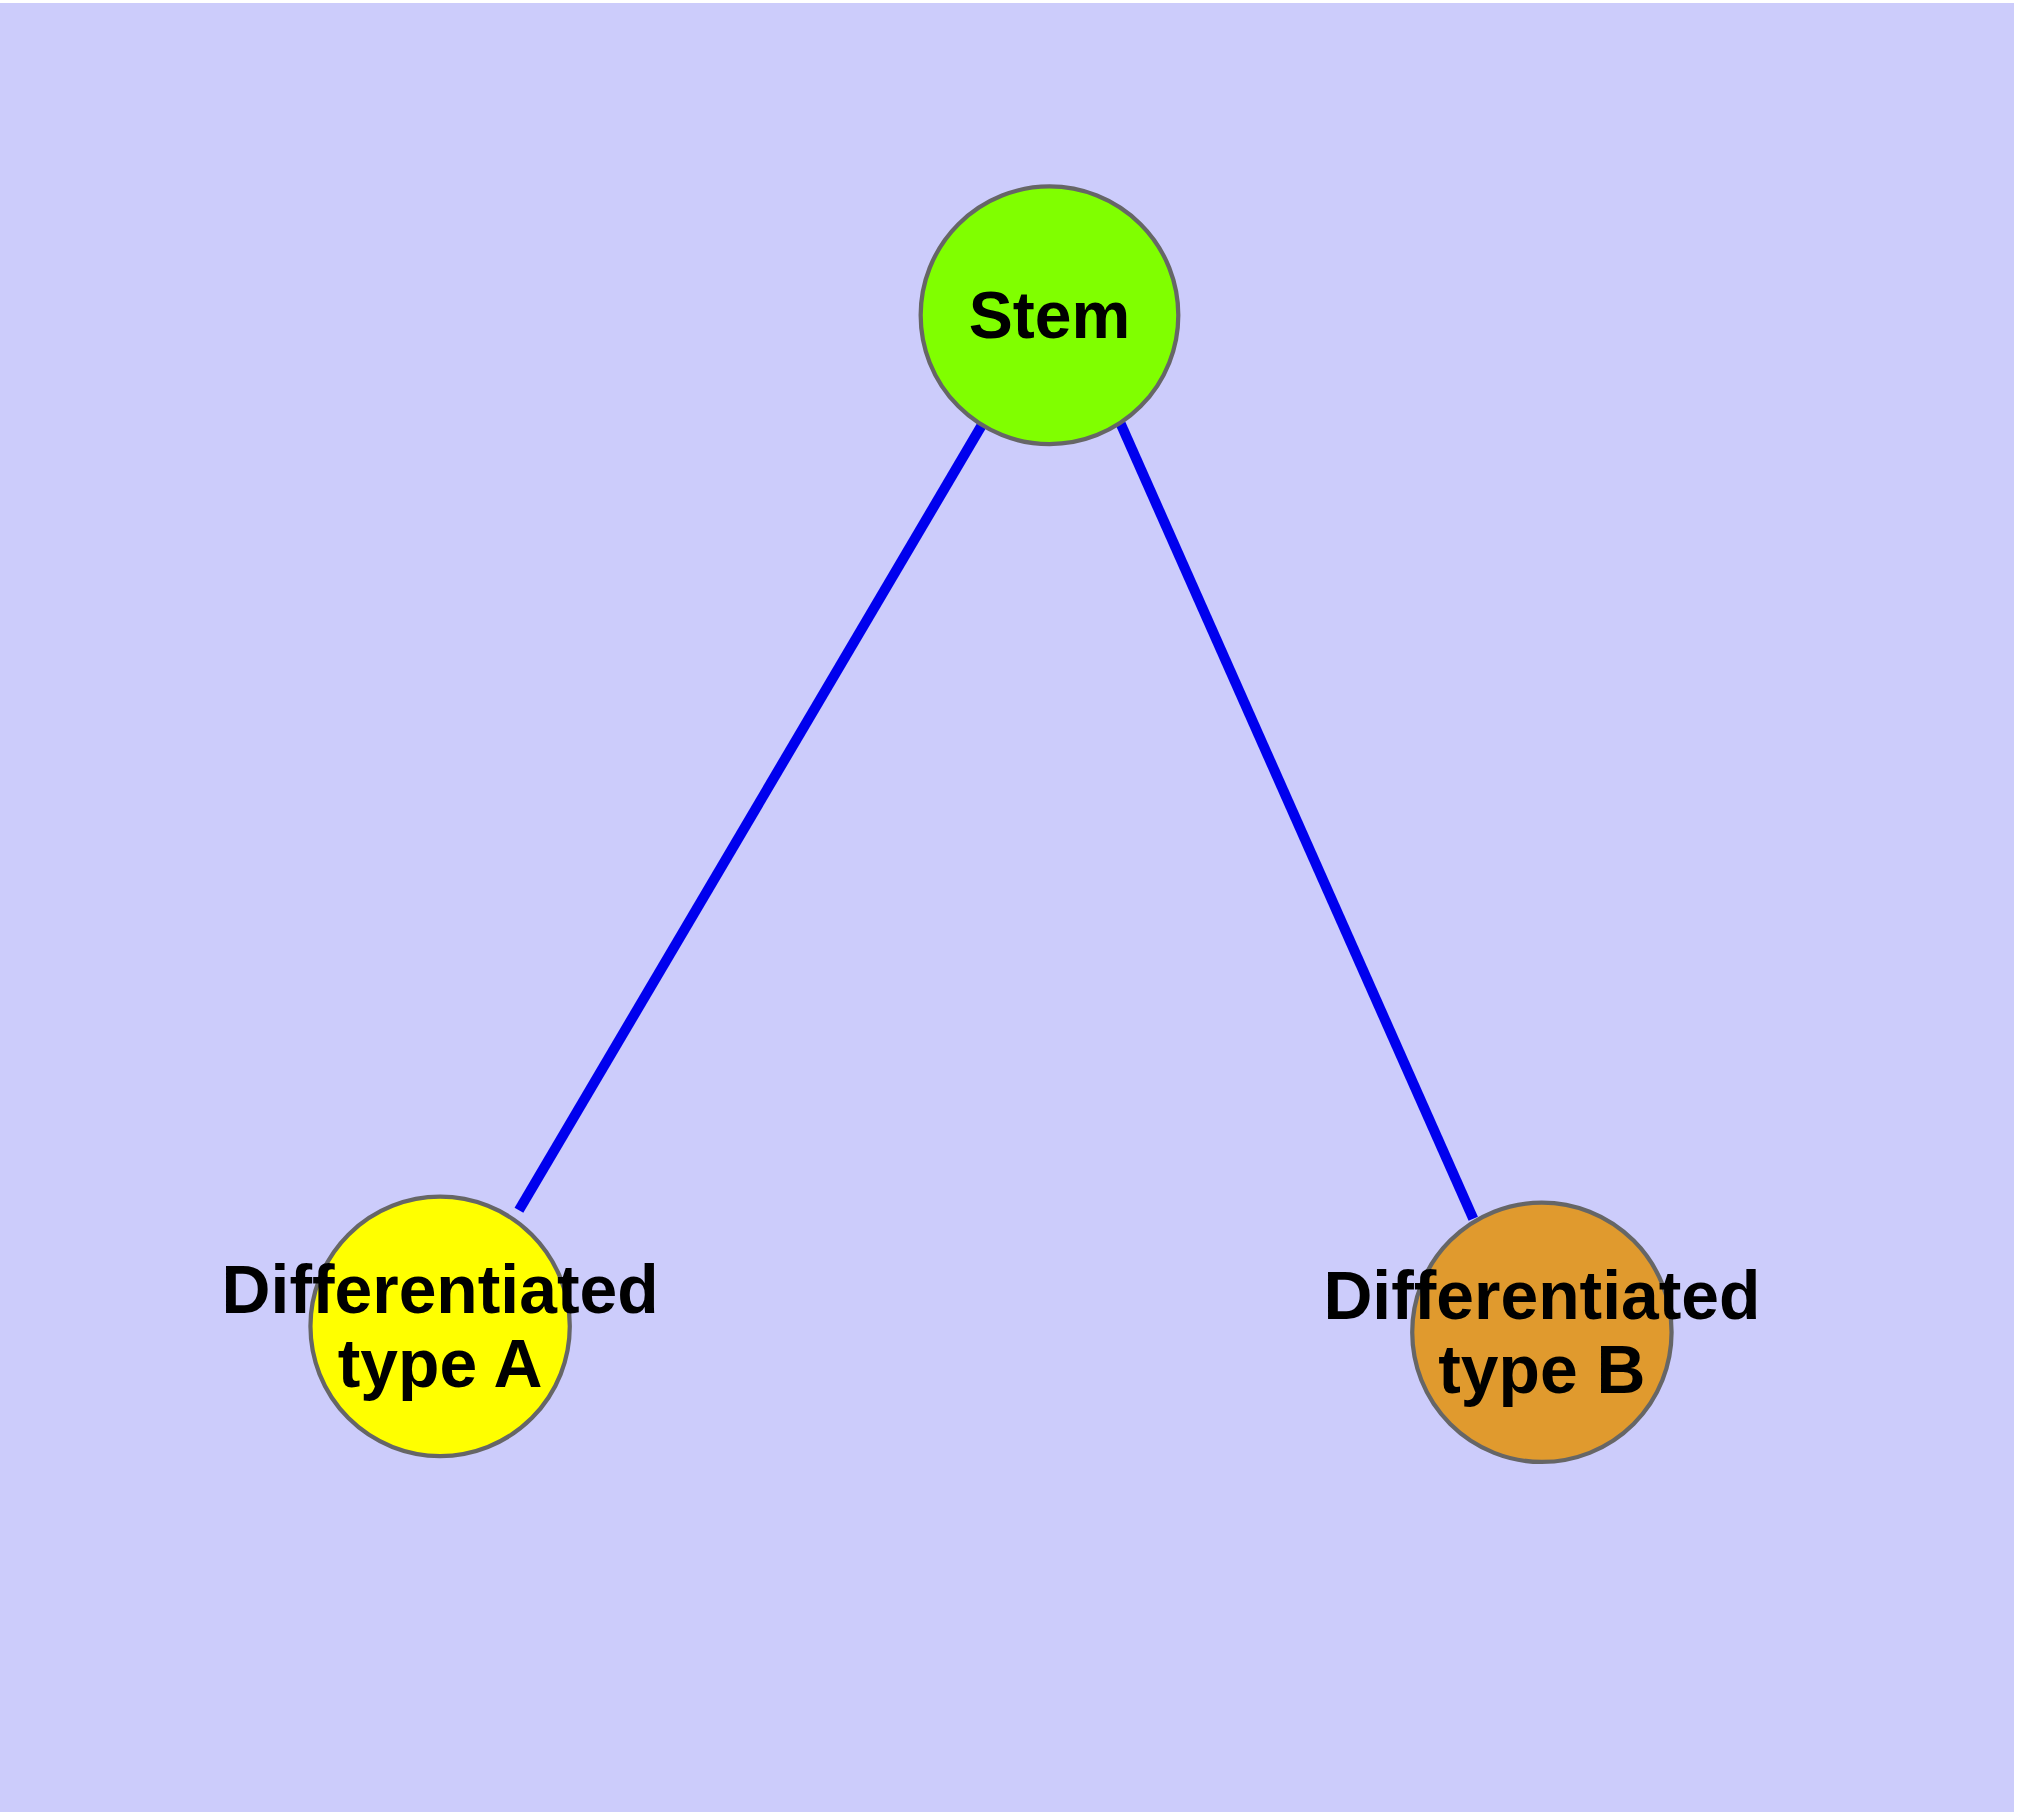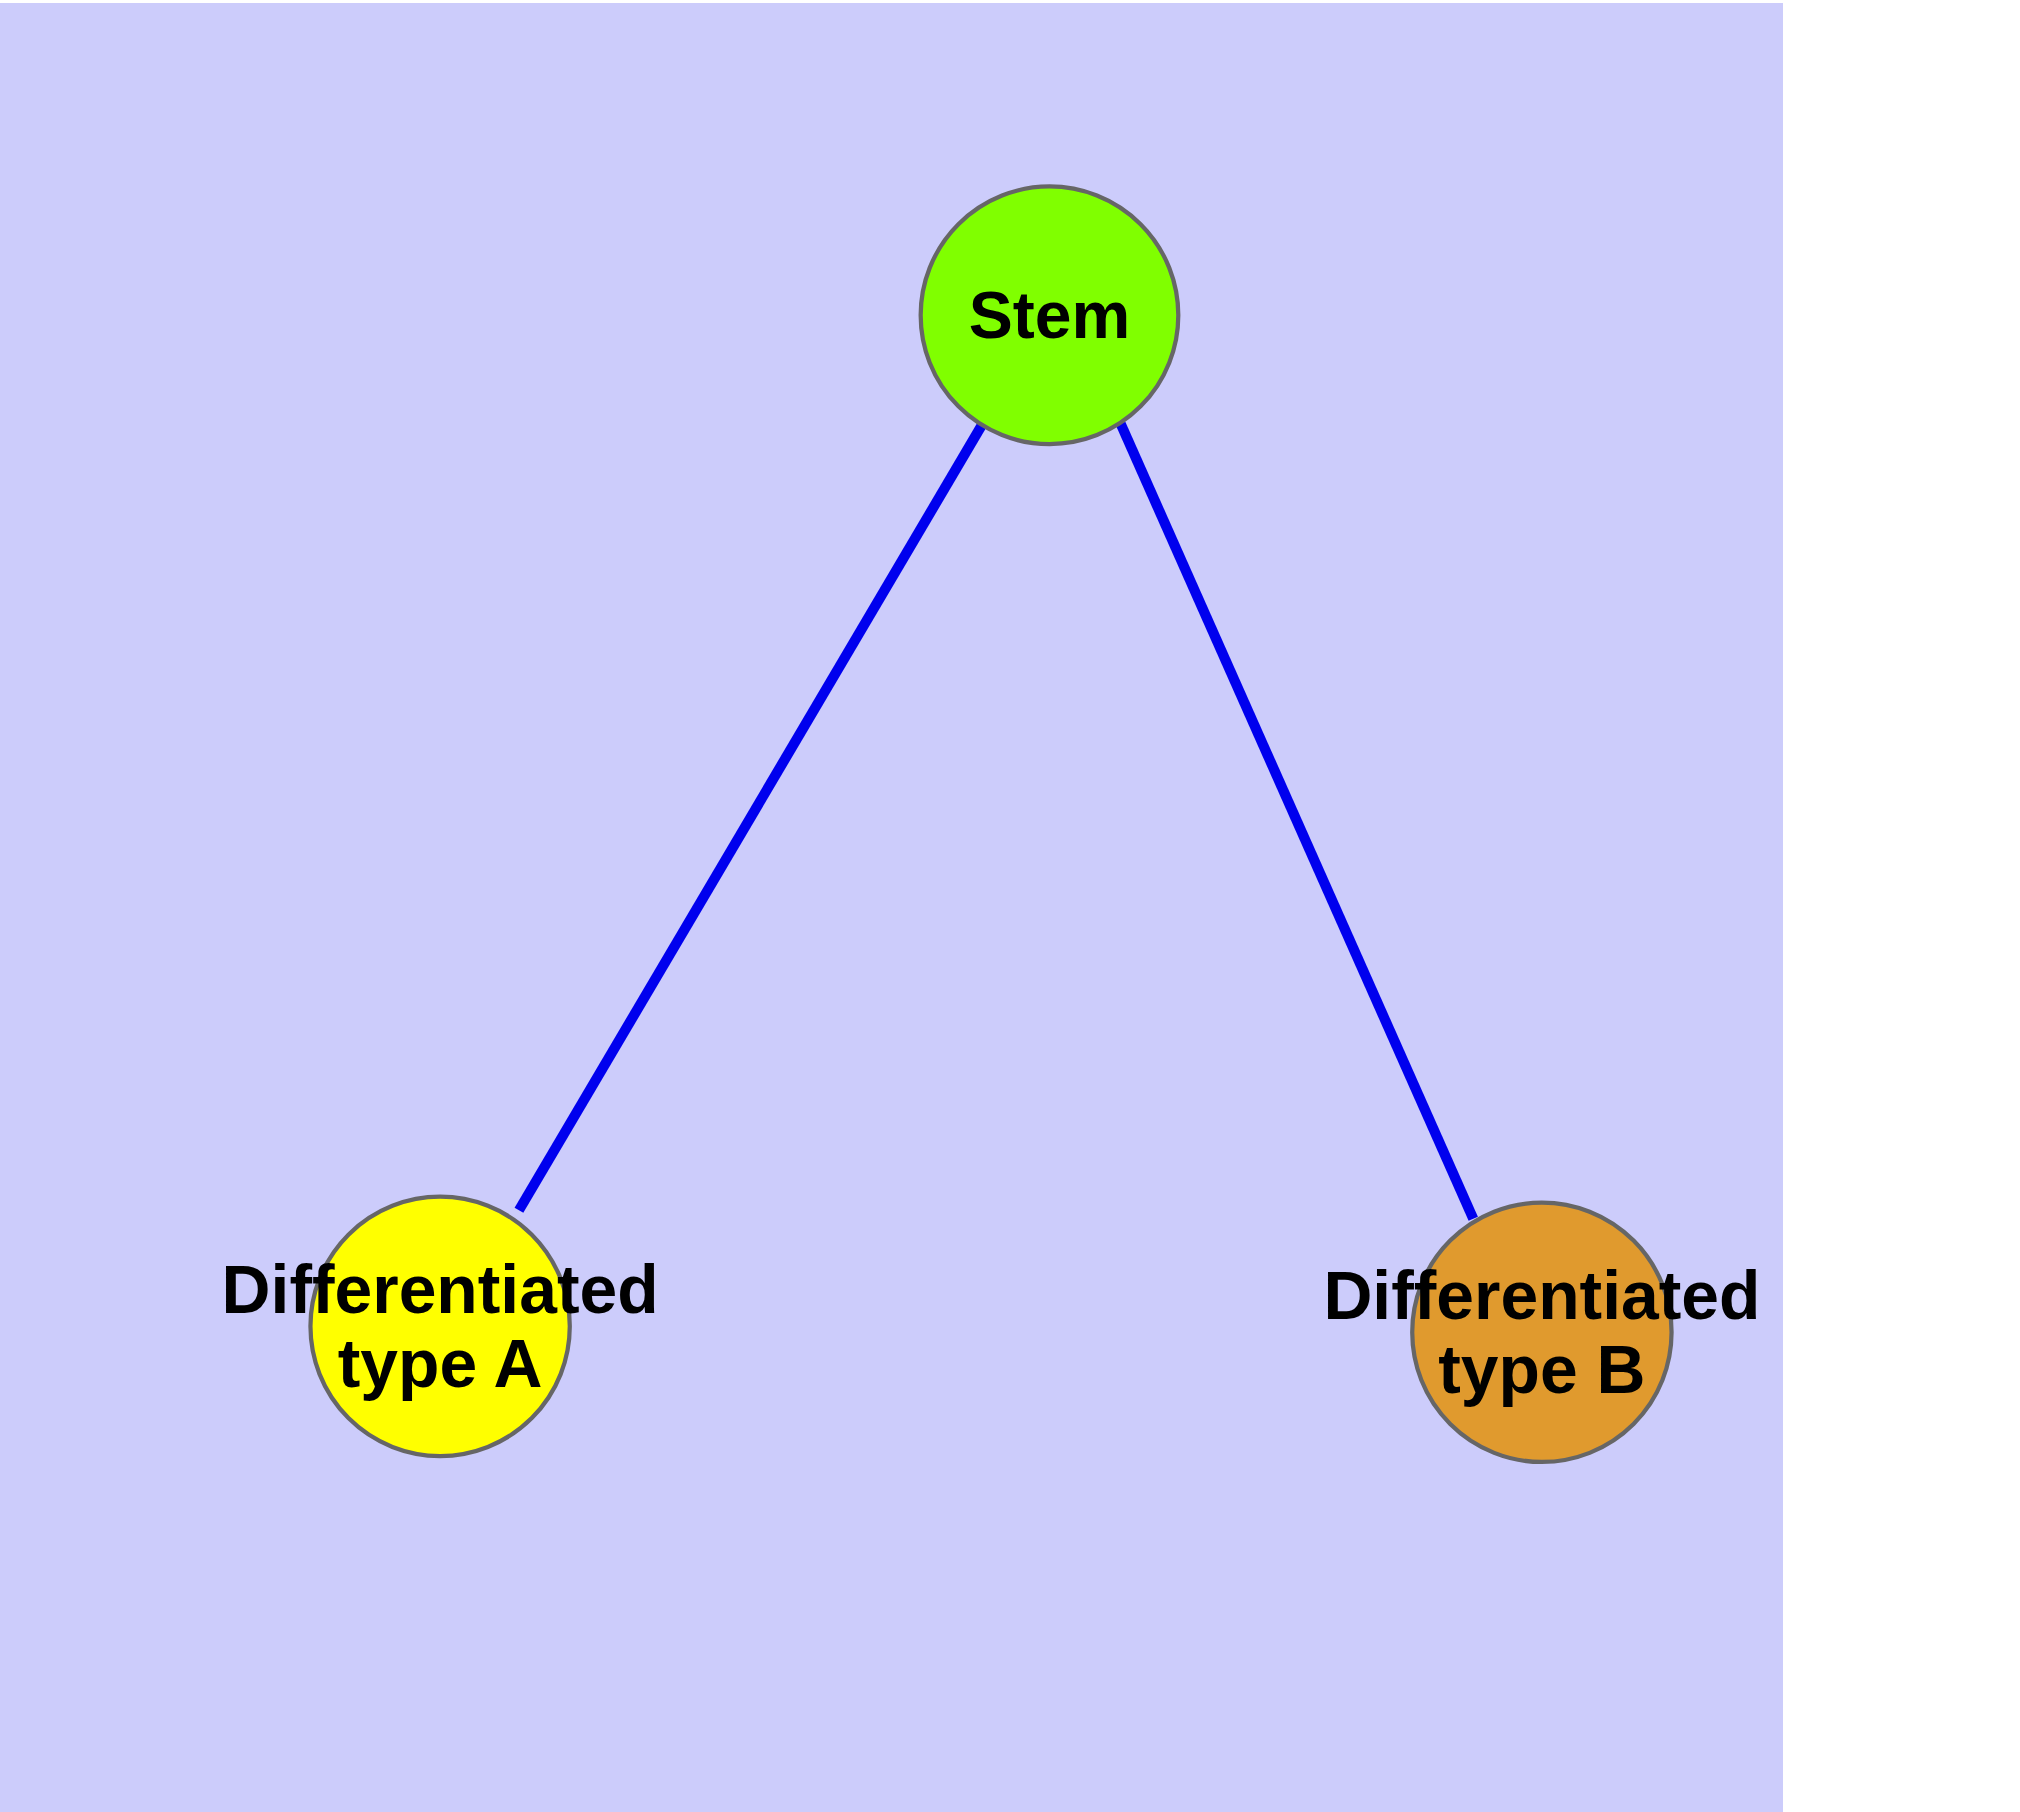--- a/index.html
+++ b/index.html
@@ -3,21 +3,21 @@
 <meta charset="utf-8">
 <title>Cell Differentiation Graph</title>
 <style>
   html, body {
     margin: 0;
     padding: 0;
     background: #ffffff;
   }
   #canvas {
     position: relative;
-    width: 1783px;
+    width: 2014px;
     height: 1812px;
     background: #ffffff;
     overflow: hidden;
     font-family: "Liberation Sans", "DejaVu Sans", sans-serif;
   }
   #plot-area {
     position: absolute;
     left: 0;
     top: 3.4px;
     width: 2021px;

